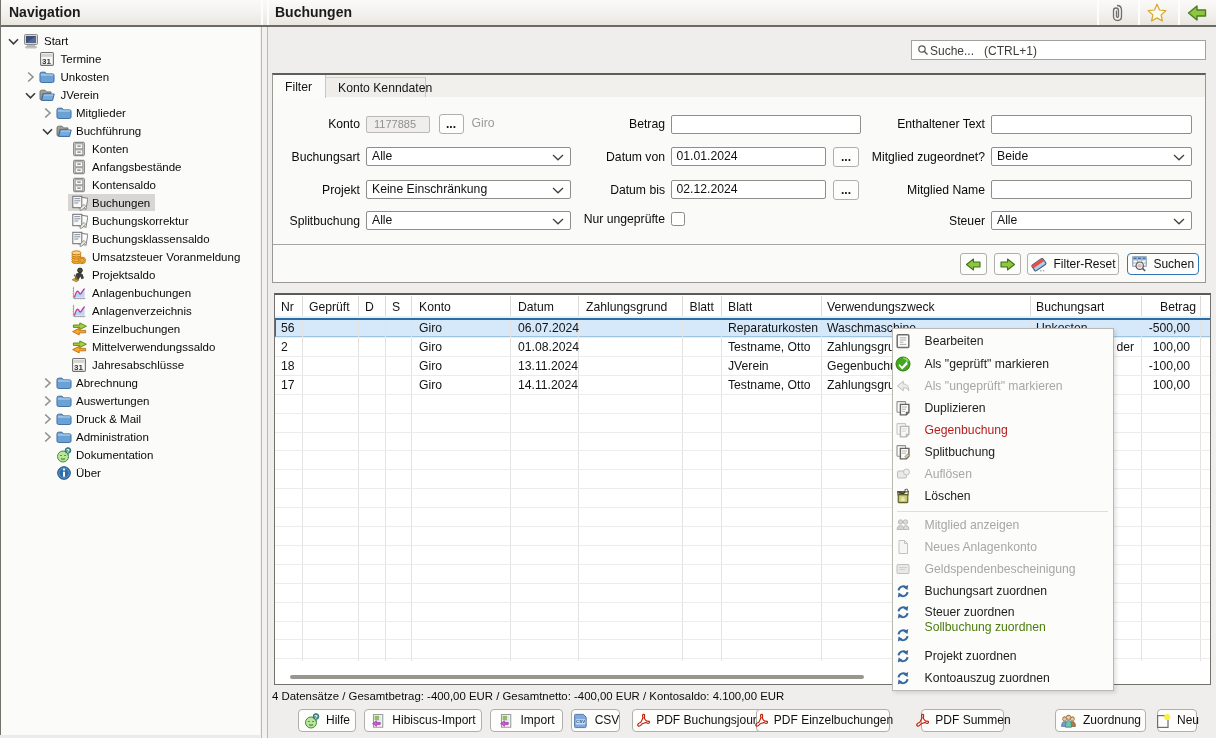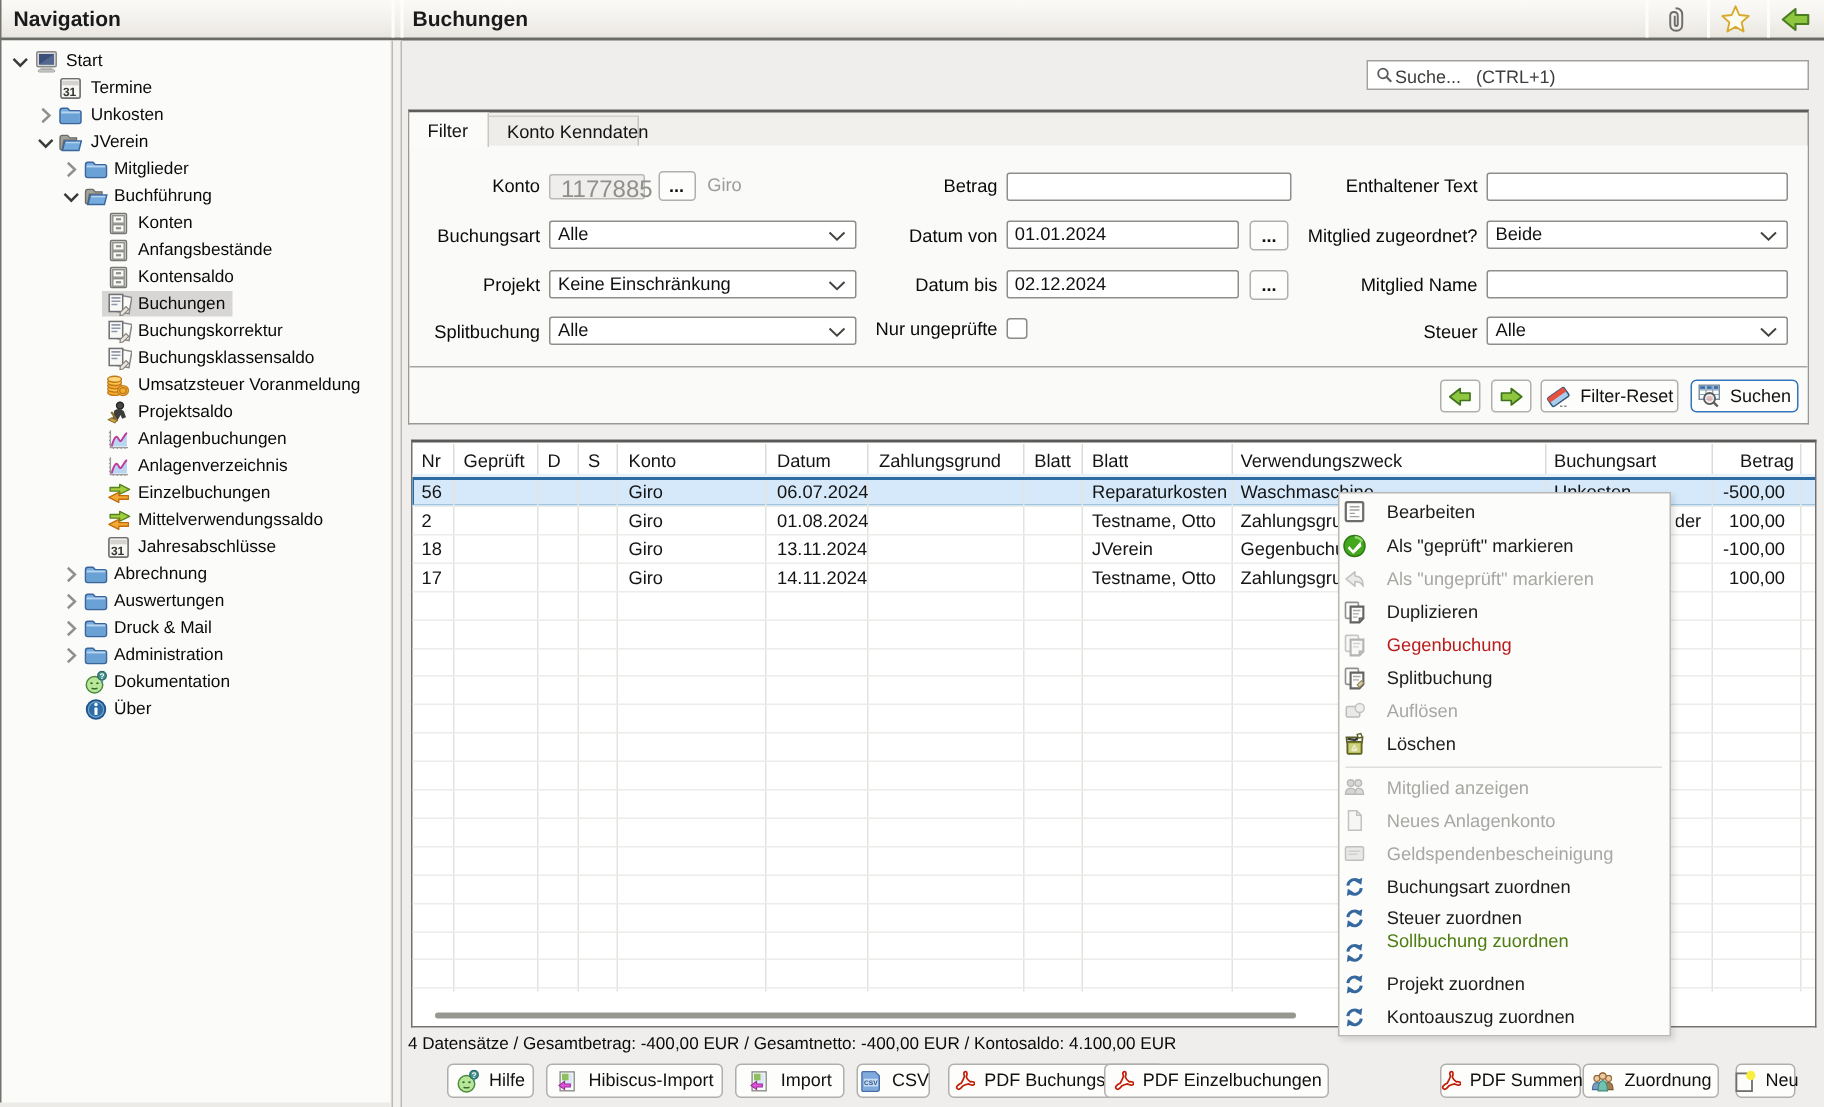--- a/index.html
+++ b/index.html
@@ -258,21 +258,21 @@
       <path d="M7.4 7.4 L10.5 10.5" stroke="#5a5a58" stroke-width="1.4"></path>
     </svg></div>
 <div class="abs" style="left:930px;top:43.5px;font-size:12px;color:#3d3d3b">Suche...&nbsp;&nbsp;&nbsp;(CTRL+1)</div>
 <div class="abs" style="left:272px;top:72.5px;width:934px;height:210.5px;background:#f1f0ed;border:1px solid #9a9892;border-top:2px solid #5d5d5a"></div>
 <div class="abs" style="left:273px;top:97px;width:932px;height:185px;background:#fafaf9"></div>
 <div class="abs" style="left:326px;top:76.5px;width:99.5px;height:20.5px;background:#eeedea;border-top:1px solid #d2d0cc;border-right:1px solid #c6c4c0"></div>
 <div class="abs" style="left:338px;top:80.5px;font-size:12.2px;color:#141414">Konto Kenndaten</div>
 <div class="abs" style="left:273px;top:74.5px;width:53px;height:23px;background:#fbfbfa;border-right:1px solid #c9c7c3"></div>
 <div class="abs" style="left:285px;top:79.5px;font-size:12.2px;color:#141414">Filter</div>
 <div class="lbl" style="left:100px;top:116px;width:260px;text-align:right;font-size:12.2px;line-height:16px">Konto</div>
-<div class="abs" style="left:366px;top:115.5px;width:64px;height:17px;background:#efeeec;border:1px solid #bbb9b6;border-radius:2px;font-size:16px;color:#8f8f8c;padding:1.5px 7px">1177885</div>
+<div class="abs" style="left:366px;top:115.5px;width:64px;height:17px;background:#efeeec;border:1px solid #bbb9b6;border-radius:2px;font-size:11px;color:#8f8f8c;padding:1.5px 7px">1177885</div>
 <div class="btn" style="left:438.5px;top:114px;width:25px;height:20px;font-weight:bold;font-size:12px">...</div>
 <div class="abs" style="left:471.5px;top:116px;font-size:12.2px;color:#9b9b98">Giro</div>
 <div class="lbl" style="left:100px;top:148.5px;width:260px;text-align:right;font-size:12.2px;line-height:16px">Buchungsart</div>
 <div class="sel" style="left:366px;top:147.0px;width:205px;height:19px;line-height:15px">Alle</div>
 <div class="abs" style="left:552px;top:153.5px;line-height:0"><svg width="12" height="7">
       <path d="M1 1 L6 5.8 L11 1" stroke="#42423f" stroke-width="1.3" fill="none"></path>
     </svg></div>
 <div class="lbl" style="left:100px;top:181.5px;width:260px;text-align:right;font-size:12.2px;line-height:16px">Projekt</div>
 <div class="sel" style="left:366px;top:180.0px;width:205px;height:19px;line-height:15px">Keine Einschränkung</div>
 <div class="abs" style="left:552px;top:186.5px;line-height:0"><svg width="12" height="7">
@@ -462,27 +462,27 @@
         <text x="8.6" y="10.4" font-size="4.4" font-weight="bold" fill="#2c4f84" text-anchor="middle" font-family="Liberation Sans">CSV</text>
       </svg></span>
     <span style="margin-left:6px">CSV</span>
   </div>
 <div class="btn" style="left:632px;top:708.5px;width:144px;height:23px;border-radius:4px">
     <span style="line-height:0;margin-top:1px"><svg width="15" height="15" viewBox="0 0 15 15">
         <path d="M3.2 12.8 C1.8 11.4 4.2 9.8 5.8 9.2 C6.8 7.6 7.6 5.8 8 4.4 C7.2 2.6 7.6 1.2 8.8 1.4 C10 1.6 9.8 3.4 9.2 5 C9.8 6.4 10.8 7.6 11.8 8.2 C13.6 8 15 8.4 14.6 9.6 C14.2 10.8 12.2 10.4 10.8 9.6 C9.4 9.9 7.9 10.4 6.8 11 C5.8 12.6 4.2 13.8 3.2 12.8 Z" fill="none" stroke="#c11e07" stroke-width="1.15"></path>
       </svg></span>
     <span style="margin-left:6px">PDF Buchungsjournal</span>
   </div>
-<div class="btn" style="left:736px;top:708.5px;width:150px;height:23px;border-radius:4px">
+<div class="btn" style="left:756px;top:708.5px;width:134px;height:23px;border-radius:4px">
     <span style="line-height:0;margin-top:1px"><svg width="15" height="15" viewBox="0 0 15 15">
         <path d="M3.2 12.8 C1.8 11.4 4.2 9.8 5.8 9.2 C6.8 7.6 7.6 5.8 8 4.4 C7.2 2.6 7.6 1.2 8.8 1.4 C10 1.6 9.8 3.4 9.2 5 C9.8 6.4 10.8 7.6 11.8 8.2 C13.6 8 15 8.4 14.6 9.6 C14.2 10.8 12.2 10.4 10.8 9.6 C9.4 9.9 7.9 10.4 6.8 11 C5.8 12.6 4.2 13.8 3.2 12.8 Z" fill="none" stroke="#c11e07" stroke-width="1.15"></path>
       </svg></span>
     <span style="margin-left:6px">PDF Einzelbuchungen</span>
   </div>
-<div class="btn" style="left:960px;top:708.5px;width:94px;height:23px;border-radius:4px">
+<div class="btn" style="left:921px;top:708.5px;width:83px;height:23px;border-radius:4px">
     <span style="line-height:0;margin-top:1px"><svg width="15" height="15" viewBox="0 0 15 15">
         <path d="M3.2 12.8 C1.8 11.4 4.2 9.8 5.8 9.2 C6.8 7.6 7.6 5.8 8 4.4 C7.2 2.6 7.6 1.2 8.8 1.4 C10 1.6 9.8 3.4 9.2 5 C9.8 6.4 10.8 7.6 11.8 8.2 C13.6 8 15 8.4 14.6 9.6 C14.2 10.8 12.2 10.4 10.8 9.6 C9.4 9.9 7.9 10.4 6.8 11 C5.8 12.6 4.2 13.8 3.2 12.8 Z" fill="none" stroke="#c11e07" stroke-width="1.15"></path>
       </svg></span>
     <span style="margin-left:6px">PDF Summen</span>
   </div>
 <div class="btn" style="left:1055px;top:708.5px;width:91px;height:23px;border-radius:4px">
     <span style="line-height:0;margin-top:1px"><svg width="17" height="16" viewBox="0 0 17 16">
         <circle cx="4.6" cy="6" r="2" fill="#edc9a0" stroke="#9a6f3f" stroke-width="0.8"></circle>
         <path d="M2.6 5.2 Q4.6 3 6.6 5.2 Q6.6 3.6 4.6 3.6 Q2.6 3.6 2.6 5.2" fill="#8a5f33"></path>
         <circle cx="12.4" cy="6" r="2" fill="#edc9a0" stroke="#9a6f3f" stroke-width="0.8"></circle>

